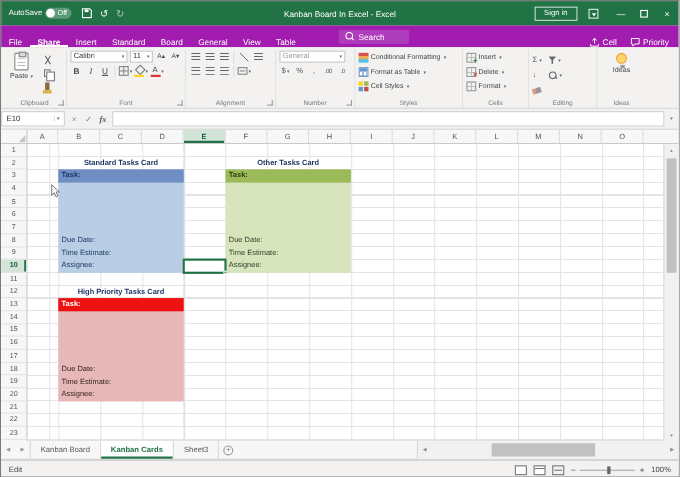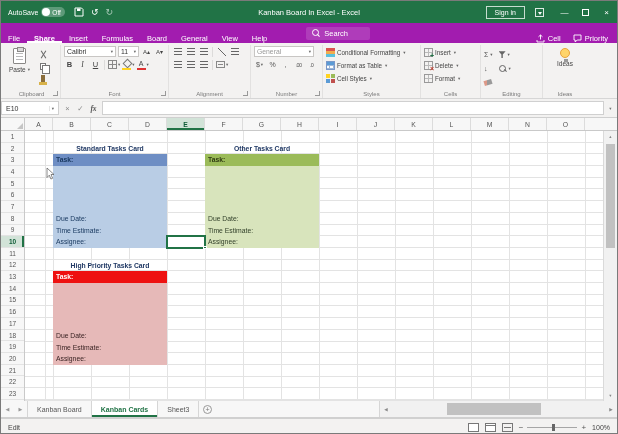--- a/index.html
+++ b/index.html
@@ -188,25 +188,25 @@
         </span>
       <span class="winbtn">×</span>
     </span>
   </div>
 
   <div class="tabrow">
     <div class="rtabs">
         <div class="rtab">File</div>
         <div class="rtab active">Share</div>
         <div class="rtab">Insert</div>
-        <div class="rtab">Formulas</div>
+        <div class="rtab">Standard</div>
         <div class="rtab">Board</div>
         <div class="rtab">General</div>
         <div class="rtab">View</div>
-        <div class="rtab">Help</div>
+        <div class="rtab">Table</div>
       </div>
     <div class="searchbox">
       <span class="icon-search"></span>
       <span>Search</span>
     </div>
     <div class="tr-right">
       <span class="trbtn">
         <svg width="9" height="9" viewBox="0 0 9 9">
             <path d="M4.5 1v4.5M2.5 2.8L4.5 1l2 1.8M1 6v2h7V6" stroke="#fff" stroke-width=".9" fill="none"></path>
           </svg>

